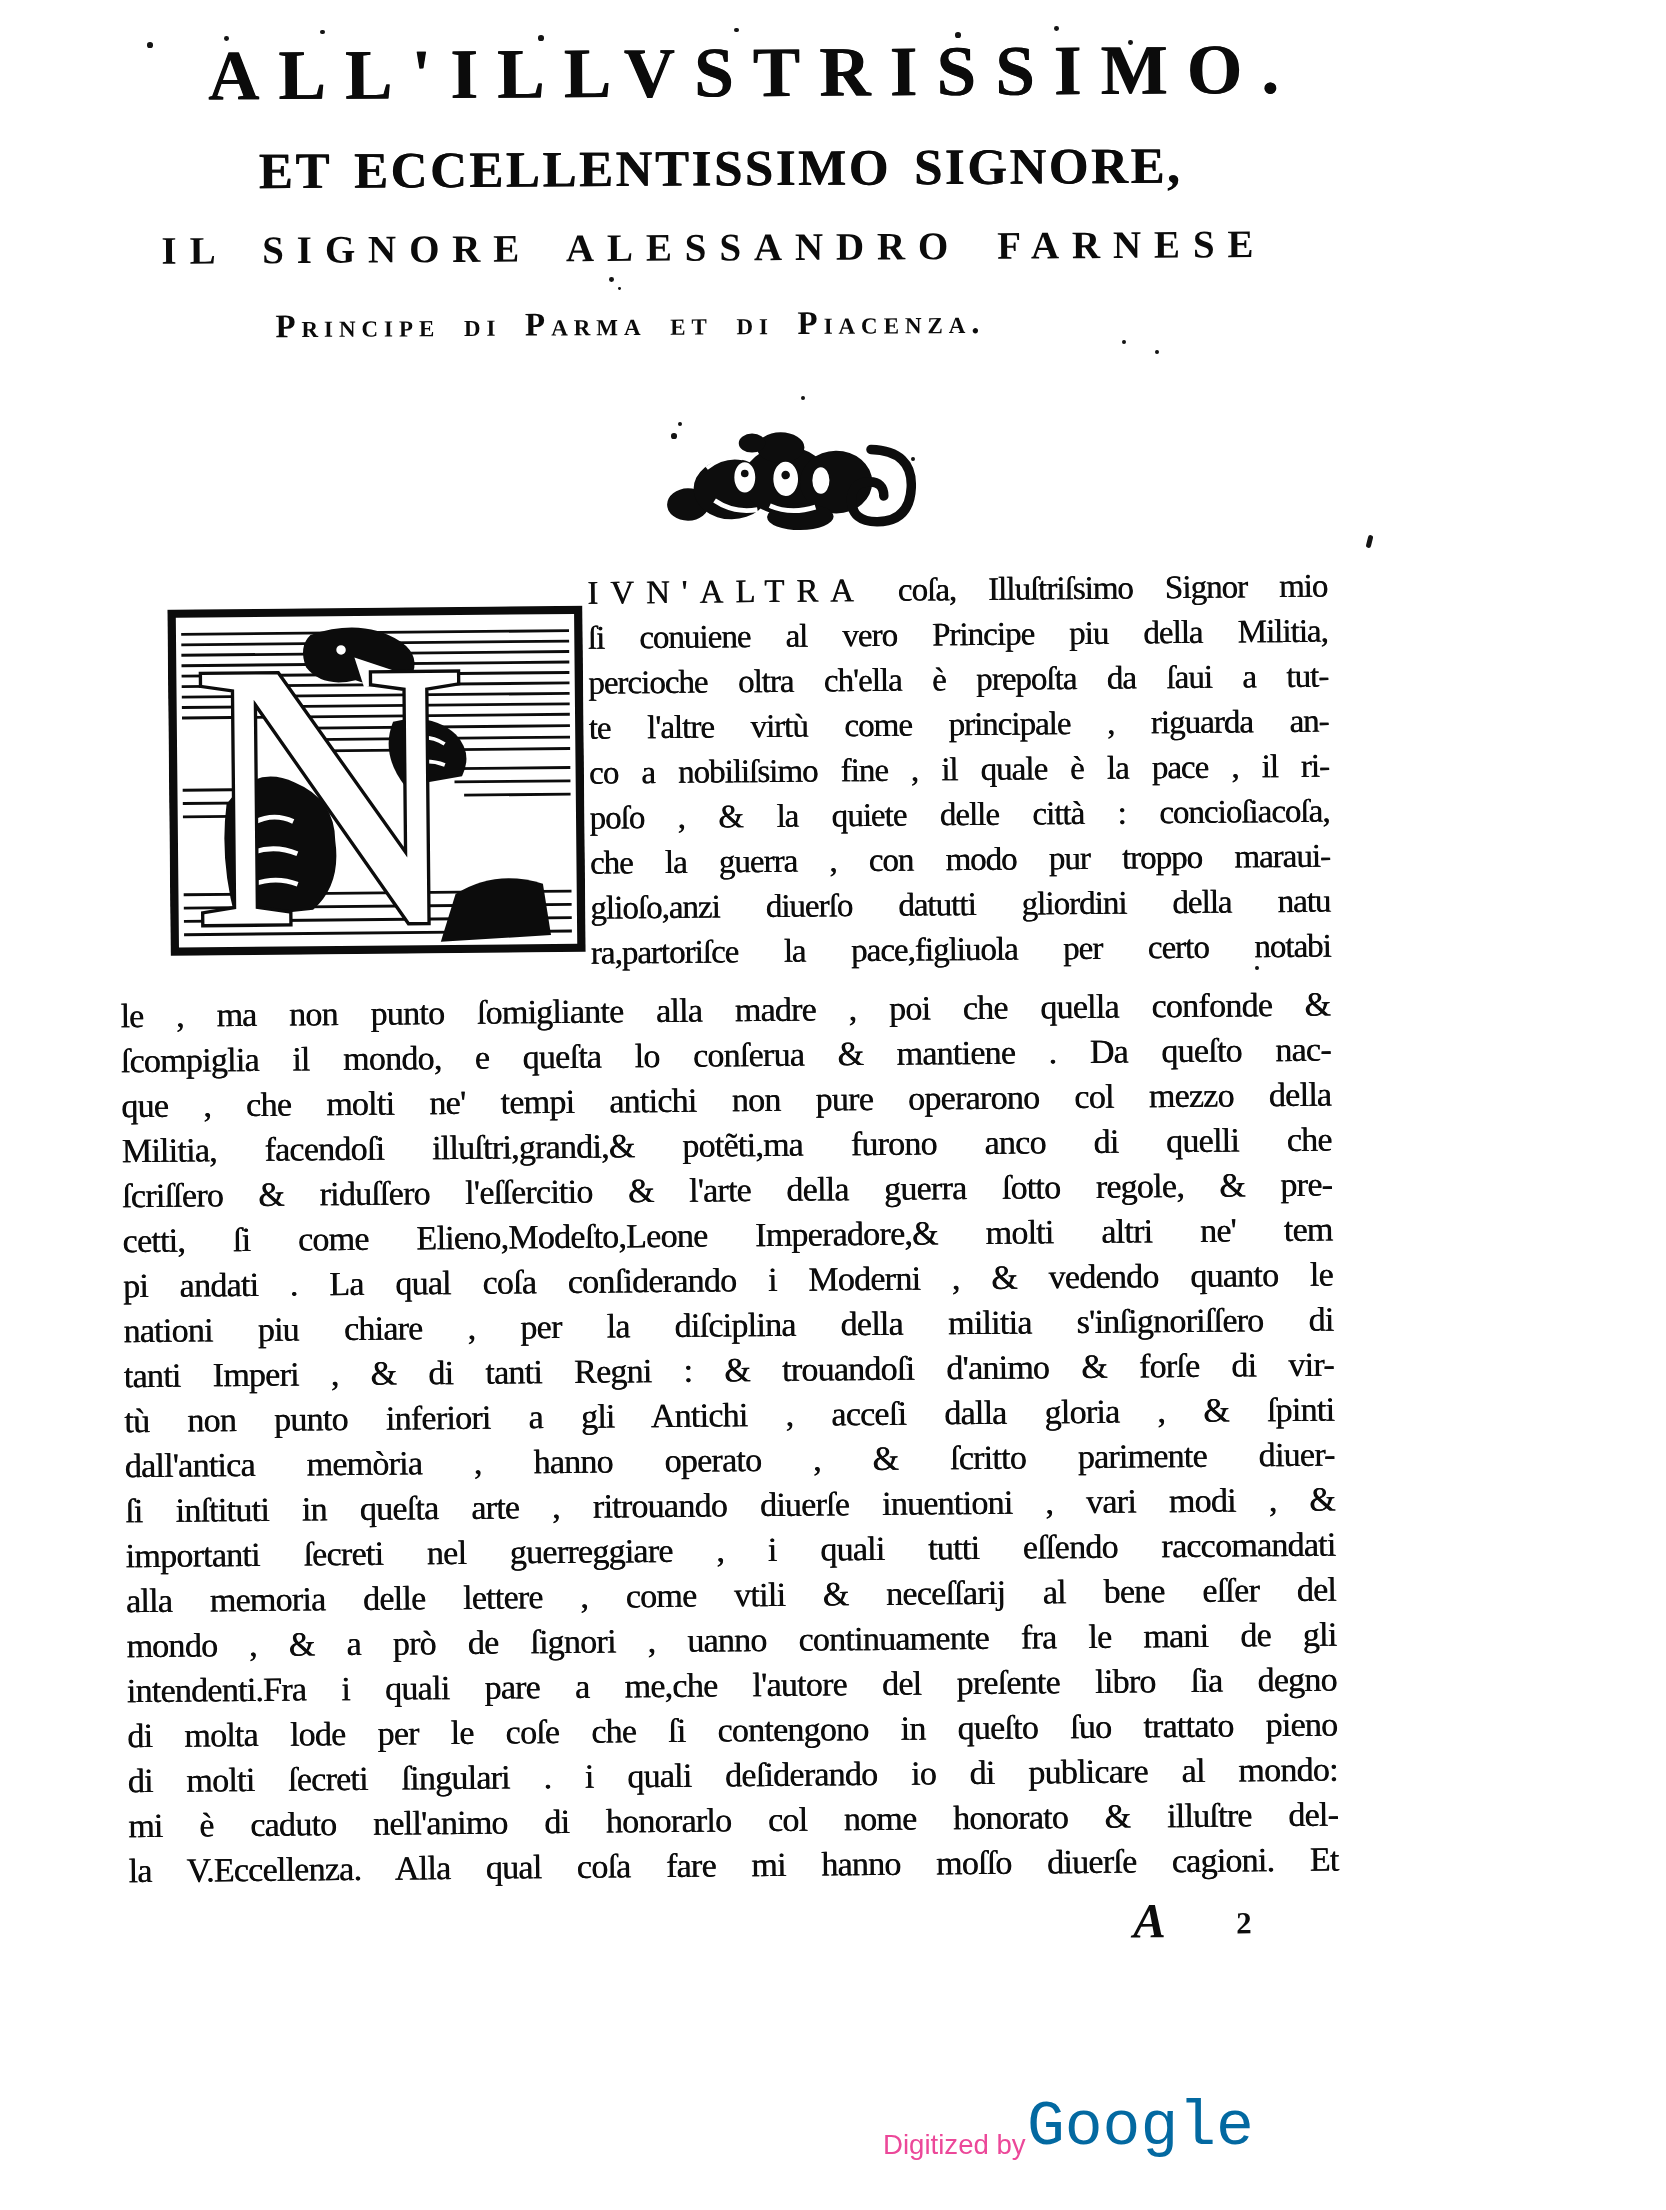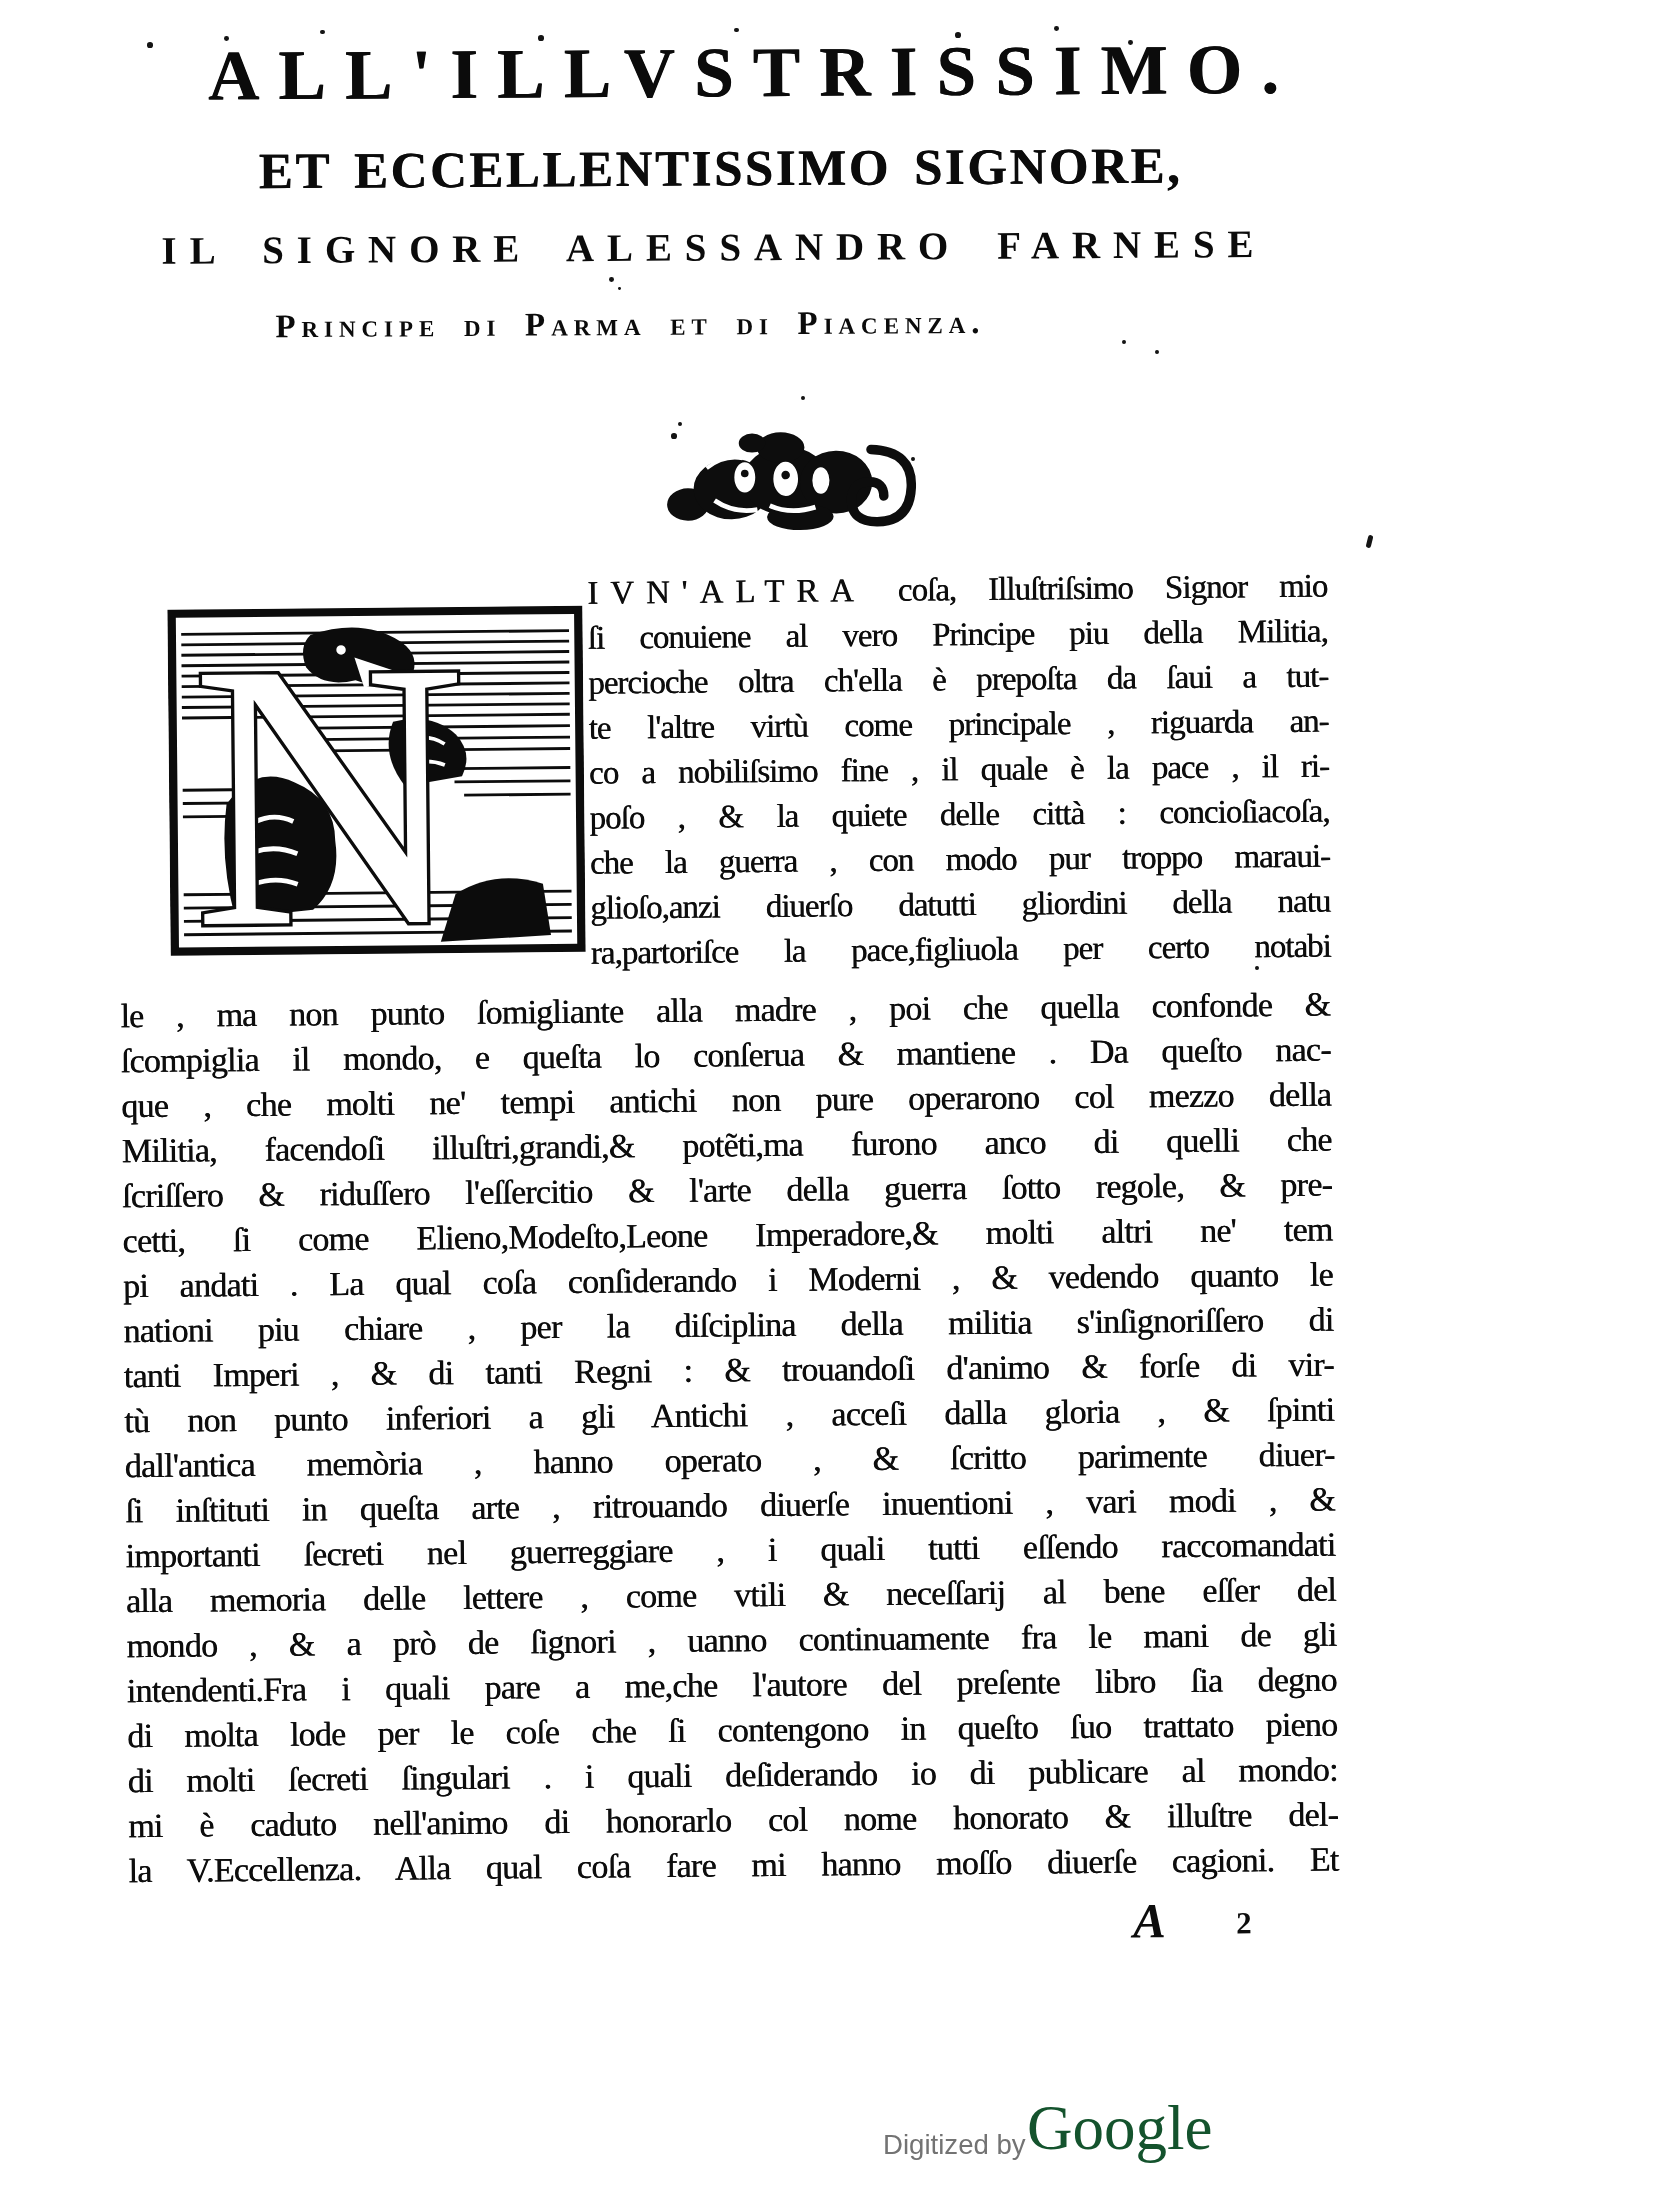--- a/index.html
+++ b/index.html
@@ -43,24 +43,24 @@
     font-size:34px;line-height:45px;letter-spacing:-0.022em;
   }
   .lead{letter-spacing:.36em;}
   
   #initial-woodcut{position:absolute;left:167px;top:610px;}
   #ornament{position:absolute;left:658px;top:428px;}
   
   .sig-a{position:absolute;left:1120px;top:1902px;font-size:49px;font-style:italic;font-weight:bold;}
   .sig-2{position:absolute;left:1223px;top:1916px;font-size:31px;font-weight:bold;}
   
-  .footer-label{position:absolute;left:883px;top:2129px;font-size:27.6px;color:#737373;
+  .footer-label{position:absolute;left:883px;top:2129px;font-size:27.6px;color:#ec4899;
     font-family:"Liberation Sans","DejaVu Sans",sans-serif;}
-  .brand{position:absolute;left:1027px;top:2092px;font-size:63px;color:#14532d;
-    font-family:Liberation Serif, serif;text-align:center;}
+  .brand{position:absolute;left:1027px;top:2092px;font-size:63px;color:#0369a1;
+    font-family:Liberation Mono, monospace;text-align:center;}
   
   .speck{position:absolute;background:#141414;border-radius:50%;}
 </style>
 </head>
 <body>
 
 <div class="title-wrap">
   <div class="title" id="title1">ALL'ILLVSTRISSIMO.</div>
   <div class="title" id="title2">ET ECCELLENTISSIMO SIGNORE,</div>
   <div class="title" id="title3">IL SIGNORE ALESSANDRO FARNESE</div>

